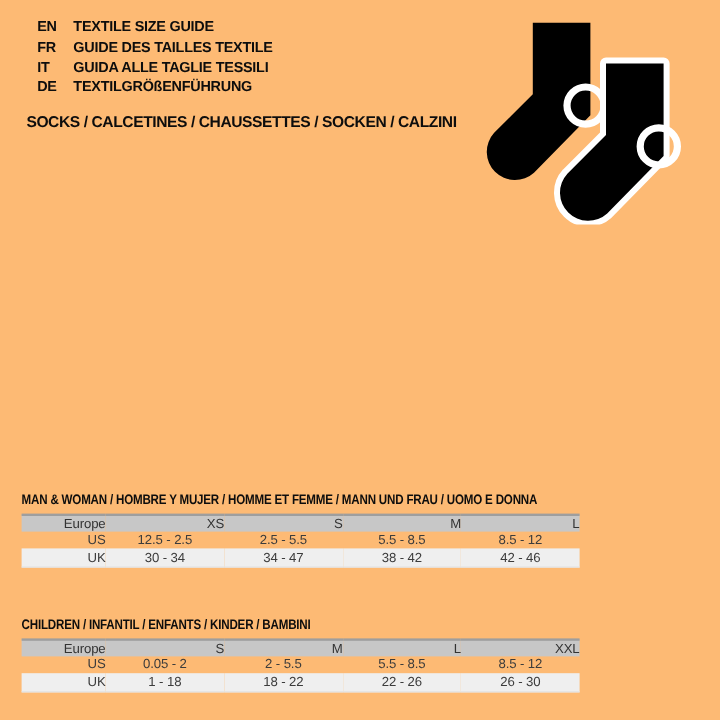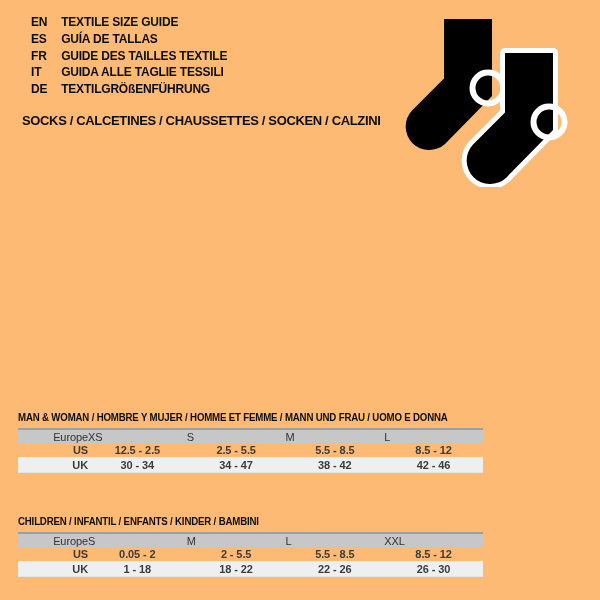--- a/index.html
+++ b/index.html
@@ -13,21 +13,21 @@
     color: #0d0d0d;
   }
 
   
   .lang-block { position: absolute; left: 31px; top: 14px; }
   .lang-row { line-height: 16.8px; font-size: 12px; font-weight: bold; letter-spacing: -0.2px; white-space: nowrap; }
   .lang-code { display: inline-block; width: 27px; }
 
   
   .category-title {
-    position: absolute; left: 22px; top: 113px;
+    position: absolute; left: 22px; top: 94px;
     font-size: 13px; font-weight: bold; letter-spacing: -0.35px; white-space: nowrap;
   }
 
   
   .socks-icon { position: absolute; left: 405px; top: 5px; }
 
   
   .table-title {
     position: absolute; left: 18px;
     font-size: 11.5px; font-weight: bold; letter-spacing: -0.2px; white-space: nowrap;
@@ -40,41 +40,37 @@
     position: absolute; left: 18px; width: 465px;
     border-collapse: collapse; table-layout: fixed;
     font-size: 11px; color: #3c3c3c;
   }
   .table-1 { top: 428px; }
   .table-2 { top: 532px; }
 
   .size-table thead tr { background: #c7c7c7; border-top: 2px solid #9e9e9e; }
   .size-table th {
     height: 13px; padding: 0; font-weight: normal; color: #333333;
-    text-align: left; letter-spacing: -0.1px;
+    text-align: right; letter-spacing: -0.1px;
   }
-  .size-table td { height: 14px; padding: 0; text-align: center; letter-spacing: -0.1px; font-weight: bold; }
+  .size-table td { height: 14px; padding: 0; text-align: center; letter-spacing: -0.1px; }
   .size-table tbody tr:last-child td { height: 15px; }
   .size-table tbody tr.alt { background: #efefef; }
   .size-table tbody { border-bottom: 1px solid #e3e3e3; }
   .size-table th:first-child, .size-table td:first-child { text-align: right; padding-left: 4px; }
 </style>
 </head>
 <body>
 
 <div class="canvas">
 
   <div class="lang-block">
     <div class="lang-row">
       <span class="lang-code">EN</span>
       <span class="lang-label">TEXTILE SIZE GUIDE</span>
-    </div>
-    <div class="lang-row">
-      <span class="lang-code">ES</span>
-      <span class="lang-label">GUÍA DE TALLAS</span>
     </div>
     <div class="lang-row">
       <span class="lang-code">FR</span>
       <span class="lang-label">GUIDE DES TAILLES TEXTILE</span>
     </div>
     <div class="lang-row">
       <span class="lang-code">IT</span>
       <span class="lang-label">GUIDA ALLE TAGLIE TESSILI</span>
     </div>
     <div class="lang-row">

